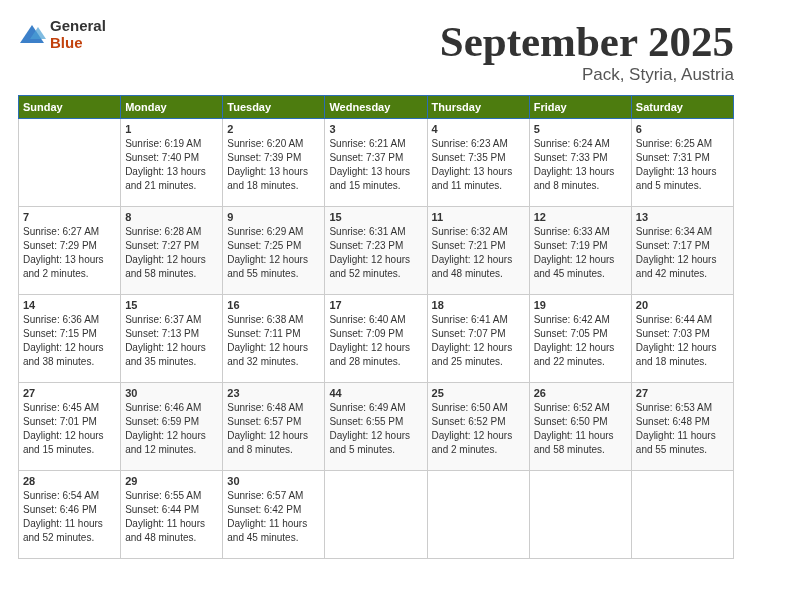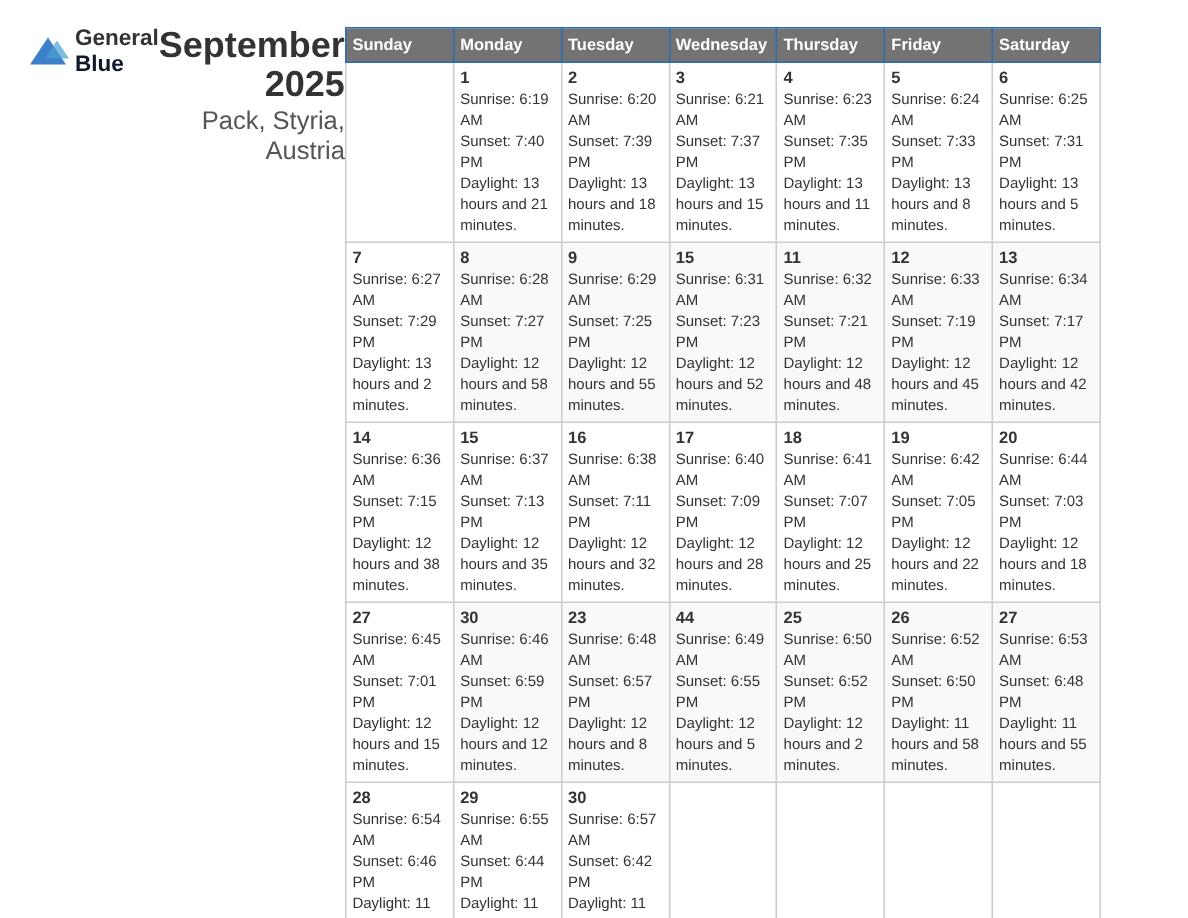--- a/index.html
+++ b/index.html
@@ -8,66 +8,67 @@
       height: 612px;
       font-family: Arial, sans-serif;
       background: #fff;
       overflow: hidden;
     }
     .page {
       width: 752px;
       height: 612px;
       padding: 18px 18px 10px 18px;
       display: flex;
-      flex-direction: row;
+      flex-direction: column;
     }
     .header {
       display: flex;
       justify-content: space-between;
       align-items: flex-start;
       margin-bottom: 10px;
     }
     .logo {
       display: flex;
       align-items: center;
     }
     .logo-text {
       display: flex;
       flex-direction: column;
       font-size: 15px;
       font-weight: bold;
       line-height: 1.1;
     }
     .logo-general { color: #333; }
-    .logo-blue { color: #0f172a; }
+    .logo-blue { color: #c2410c; }
     .logo-icon {
       width: 28px;
       height: 28px;
       margin-right: 4px;
     }
     .title-block {
       text-align: right;
     }
     .month-title {
-      font-size: 24px;
+      font-size: 43px;
       font-weight: bold;
       color: #333;
       line-height: 1.1;
+      font-family: Liberation Serif, serif;
     }
     .location {
       font-size: 17px;
       color: #555;
     }
     table {
       width: 100%;
       border-collapse: collapse;
       table-layout: fixed;
     }
     thead th {
-      background-color: #737373;
+      background-color: #4d7c0f;
       color: white;
       font-size: 11px;
       font-weight: bold;
       padding: 5px 4px;
       text-align: left;
       border: 1px solid #2a6db5;
     }
     tbody td {
       border: 1px solid #ccc;
       vertical-align: top;

